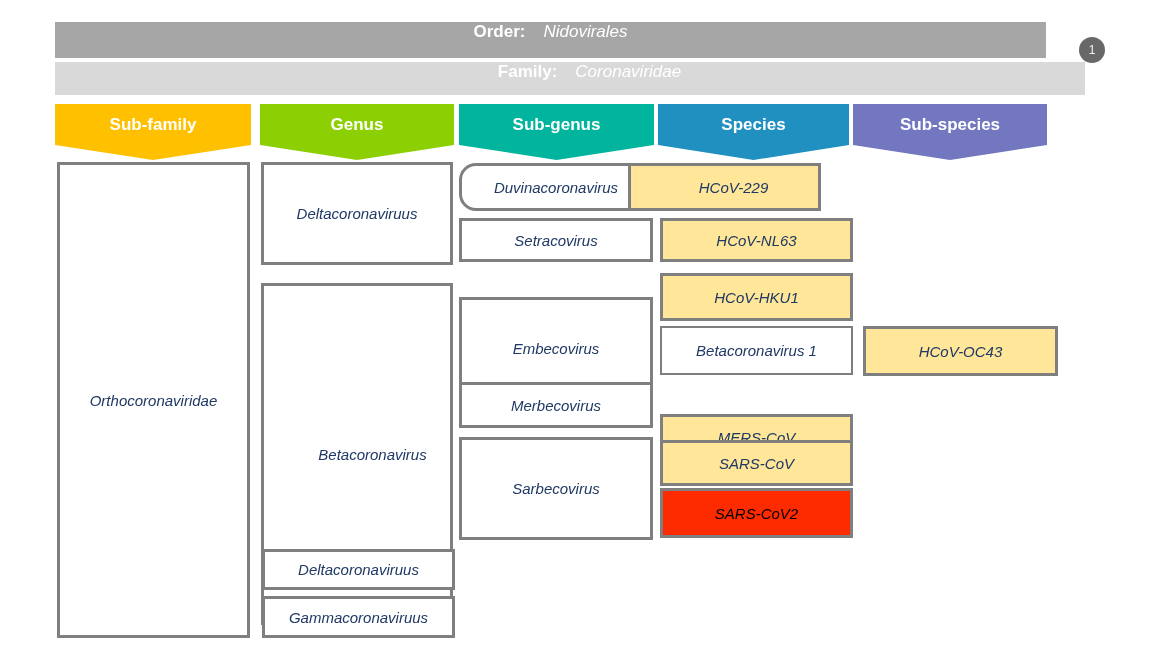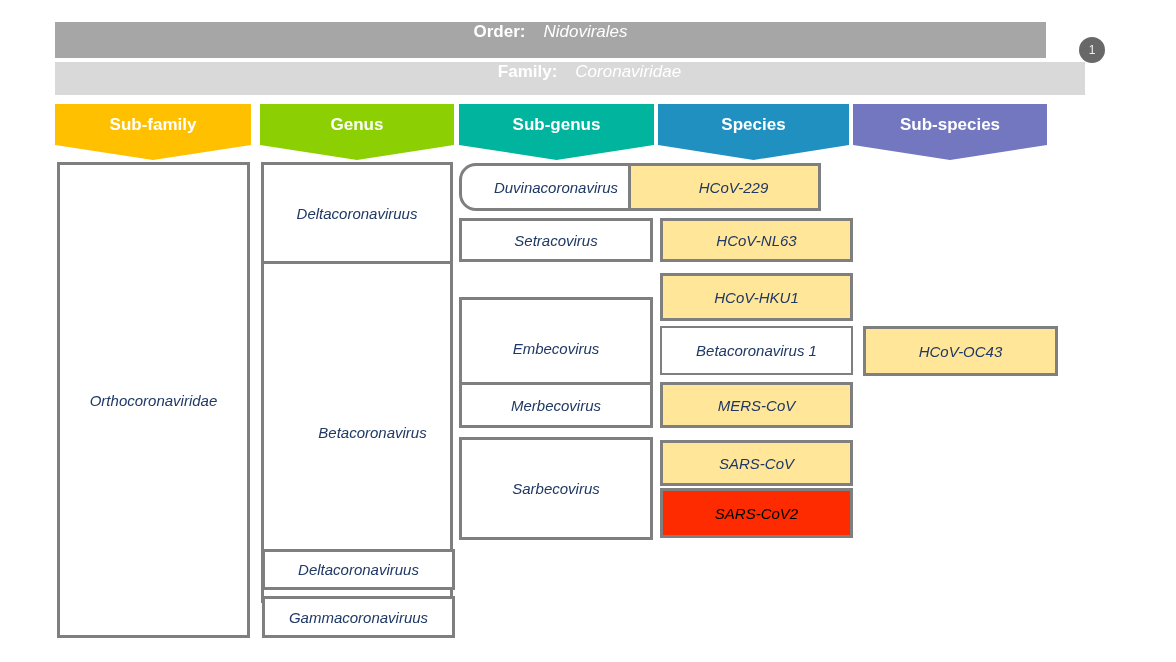--- a/index.html
+++ b/index.html
@@ -19,21 +19,21 @@
   #h-genus{left:260px;width:194px;background:#8CD003;}
   #h-subgenus{left:459px;width:195px;background:#00B49D;}
   #h-species{left:658px;width:191px;background:#2090C0;}
   #h-subspecies{left:853px;width:194px;background:#7277C0;}
 
   .box{position:absolute;box-sizing:border-box;border:3px solid #7F7F7F;background:#ffffff;
        display:flex;align-items:center;justify-content:center;text-align:center;
        font-style:italic;font-size:15px;color:#1F3864;}
   #c-ortho {left:57px; top:162px;width:193px;height:476px;}
   #c-alpha {left:261px;top:162px;width:192px;height:103px;}
-  #c-beta  {left:261px;top:261px;width:192px;height:342px;padding-left:31px;}
+  #c-beta  {left:261px;top:283px;width:192px;height:342px;padding-left:31px;}
   #c-delta {left:262px;top:549px;width:193px;height:41px;}
   #c-gamma {left:262px;top:596px;width:193px;height:42px;}
   #c-duvina{left:459px;top:163px;width:194px;height:48px;border-radius:17px;}
   #c-setra {left:459px;top:218px;width:194px;height:44px;}
   #c-embeco{left:459px;top:273px;width:194px;height:102px;}
   #c-merbeco{left:459px;top:382px;width:194px;height:46px;}
   #c-sarbeco{left:459px;top:437px;width:194px;height:103px;}
   #c-229  {left:628px;top:163px;width:193px;height:48px;padding-left:18px;}
   #c-nl63 {left:660px;top:218px;width:193px;height:44px;}
   #c-hku1 {left:660px;top:273px;width:193px;height:48px;}
@@ -85,21 +85,21 @@
   <div class="box" id="c-duvina" style="background: rgb(255, 255, 255);">Duvinacoronavirus</div>
   <div class="box" id="c-setra" style="background: rgb(255, 255, 255);">Setracovirus</div>
   <div class="box" id="c-embeco" style="background: rgb(255, 255, 255); margin-top: 24px;">Embecovirus</div>
   <div class="box" id="c-merbeco" style="background: rgb(255, 255, 255);">Merbecovirus</div>
   <div class="box" id="c-sarbeco" style="background: rgb(255, 255, 255);">Sarbecovirus</div>
 
   <div class="box" id="c-229" style="background: rgb(255, 230, 153);">HCoV-229</div>
   <div class="box" id="c-nl63" style="background: rgb(255, 230, 153);">HCoV-NL63</div>
   <div class="box" id="c-hku1" style="background: rgb(255, 230, 153);">HCoV-HKU1</div>
   <div class="box" id="c-beta1" style="background: rgb(255, 255, 255);">Betacoronavirus 1</div>
-  <div class="box" id="c-mers" style="background: rgb(255, 230, 153);">MERS-CoV</div>
+  <div class="box" id="c-mers" style="background: rgb(255, 230, 153); margin-top: 32px;">MERS-CoV</div>
   <div class="box" id="c-sars" style="background: rgb(255, 230, 153);">SARS-CoV</div>
   <div class="box" id="c-sars2" style="background: rgb(255, 43, 0); color: #000000;">SARS-CoV2</div>
 
   <div class="box" id="c-oc43" style="background: rgb(255, 230, 153);">HCoV-OC43</div>
 
   <div id="badge" style="background: rgb(104, 104, 104);">1</div>
 
 </div>
 
 </body></html>

